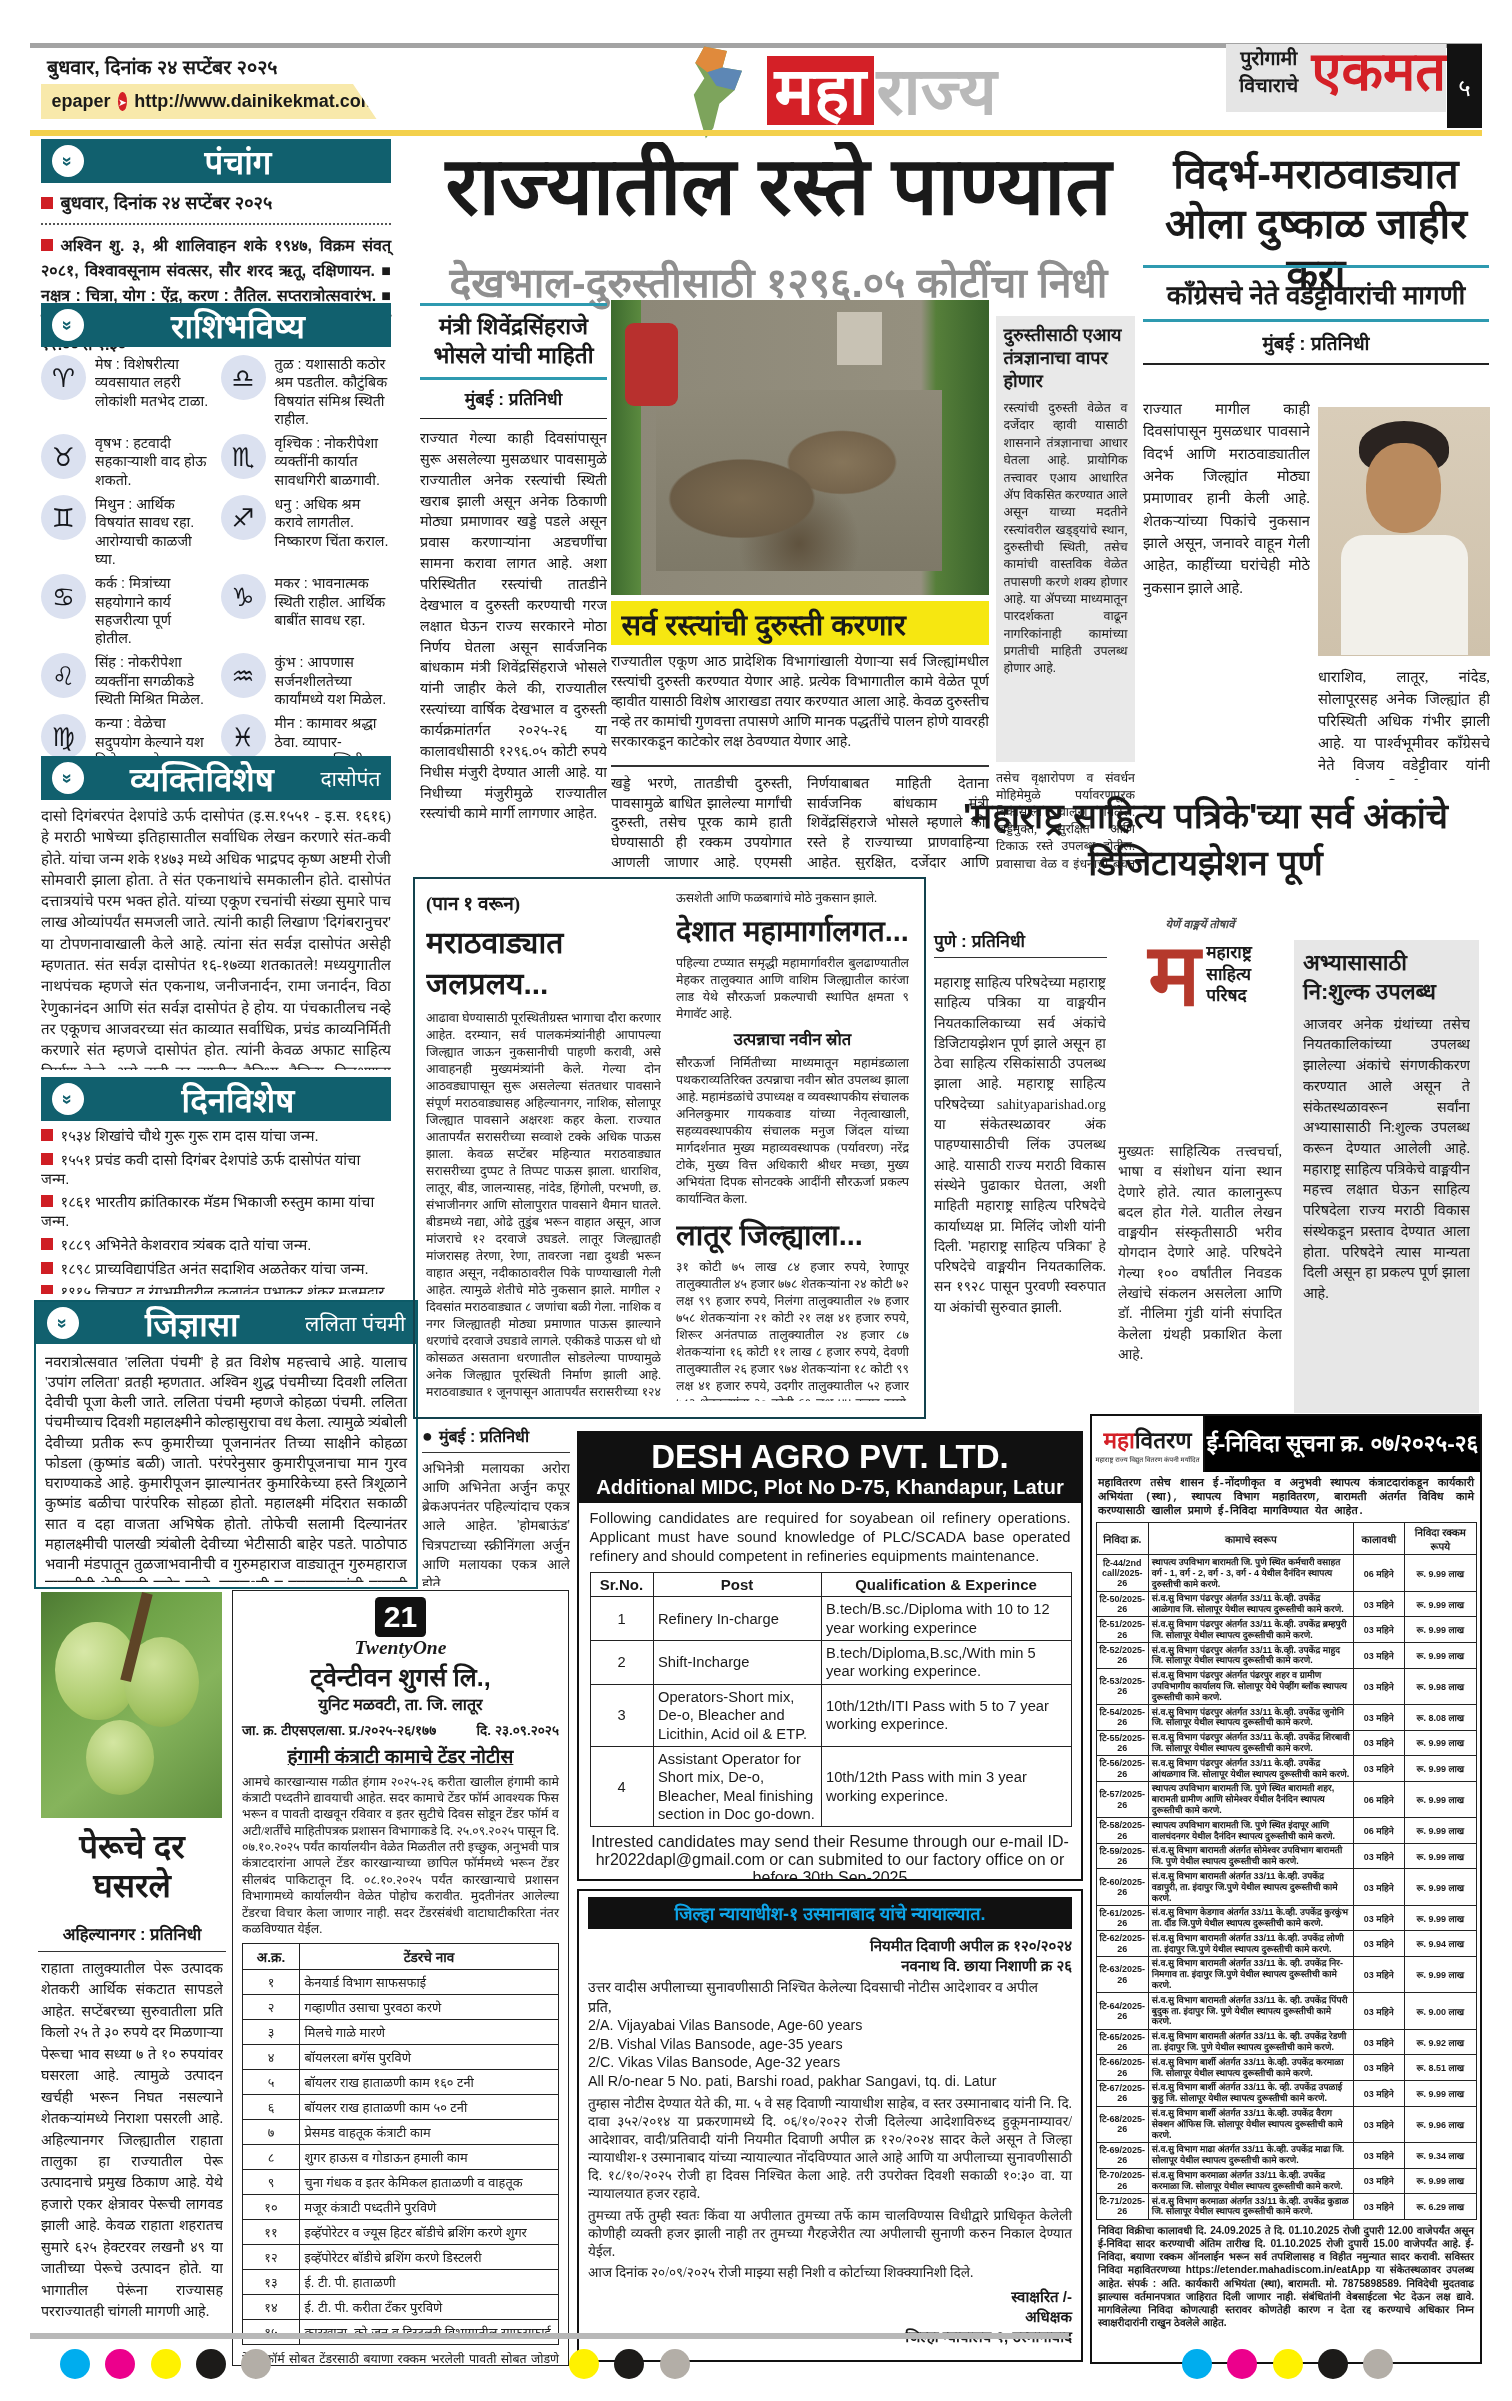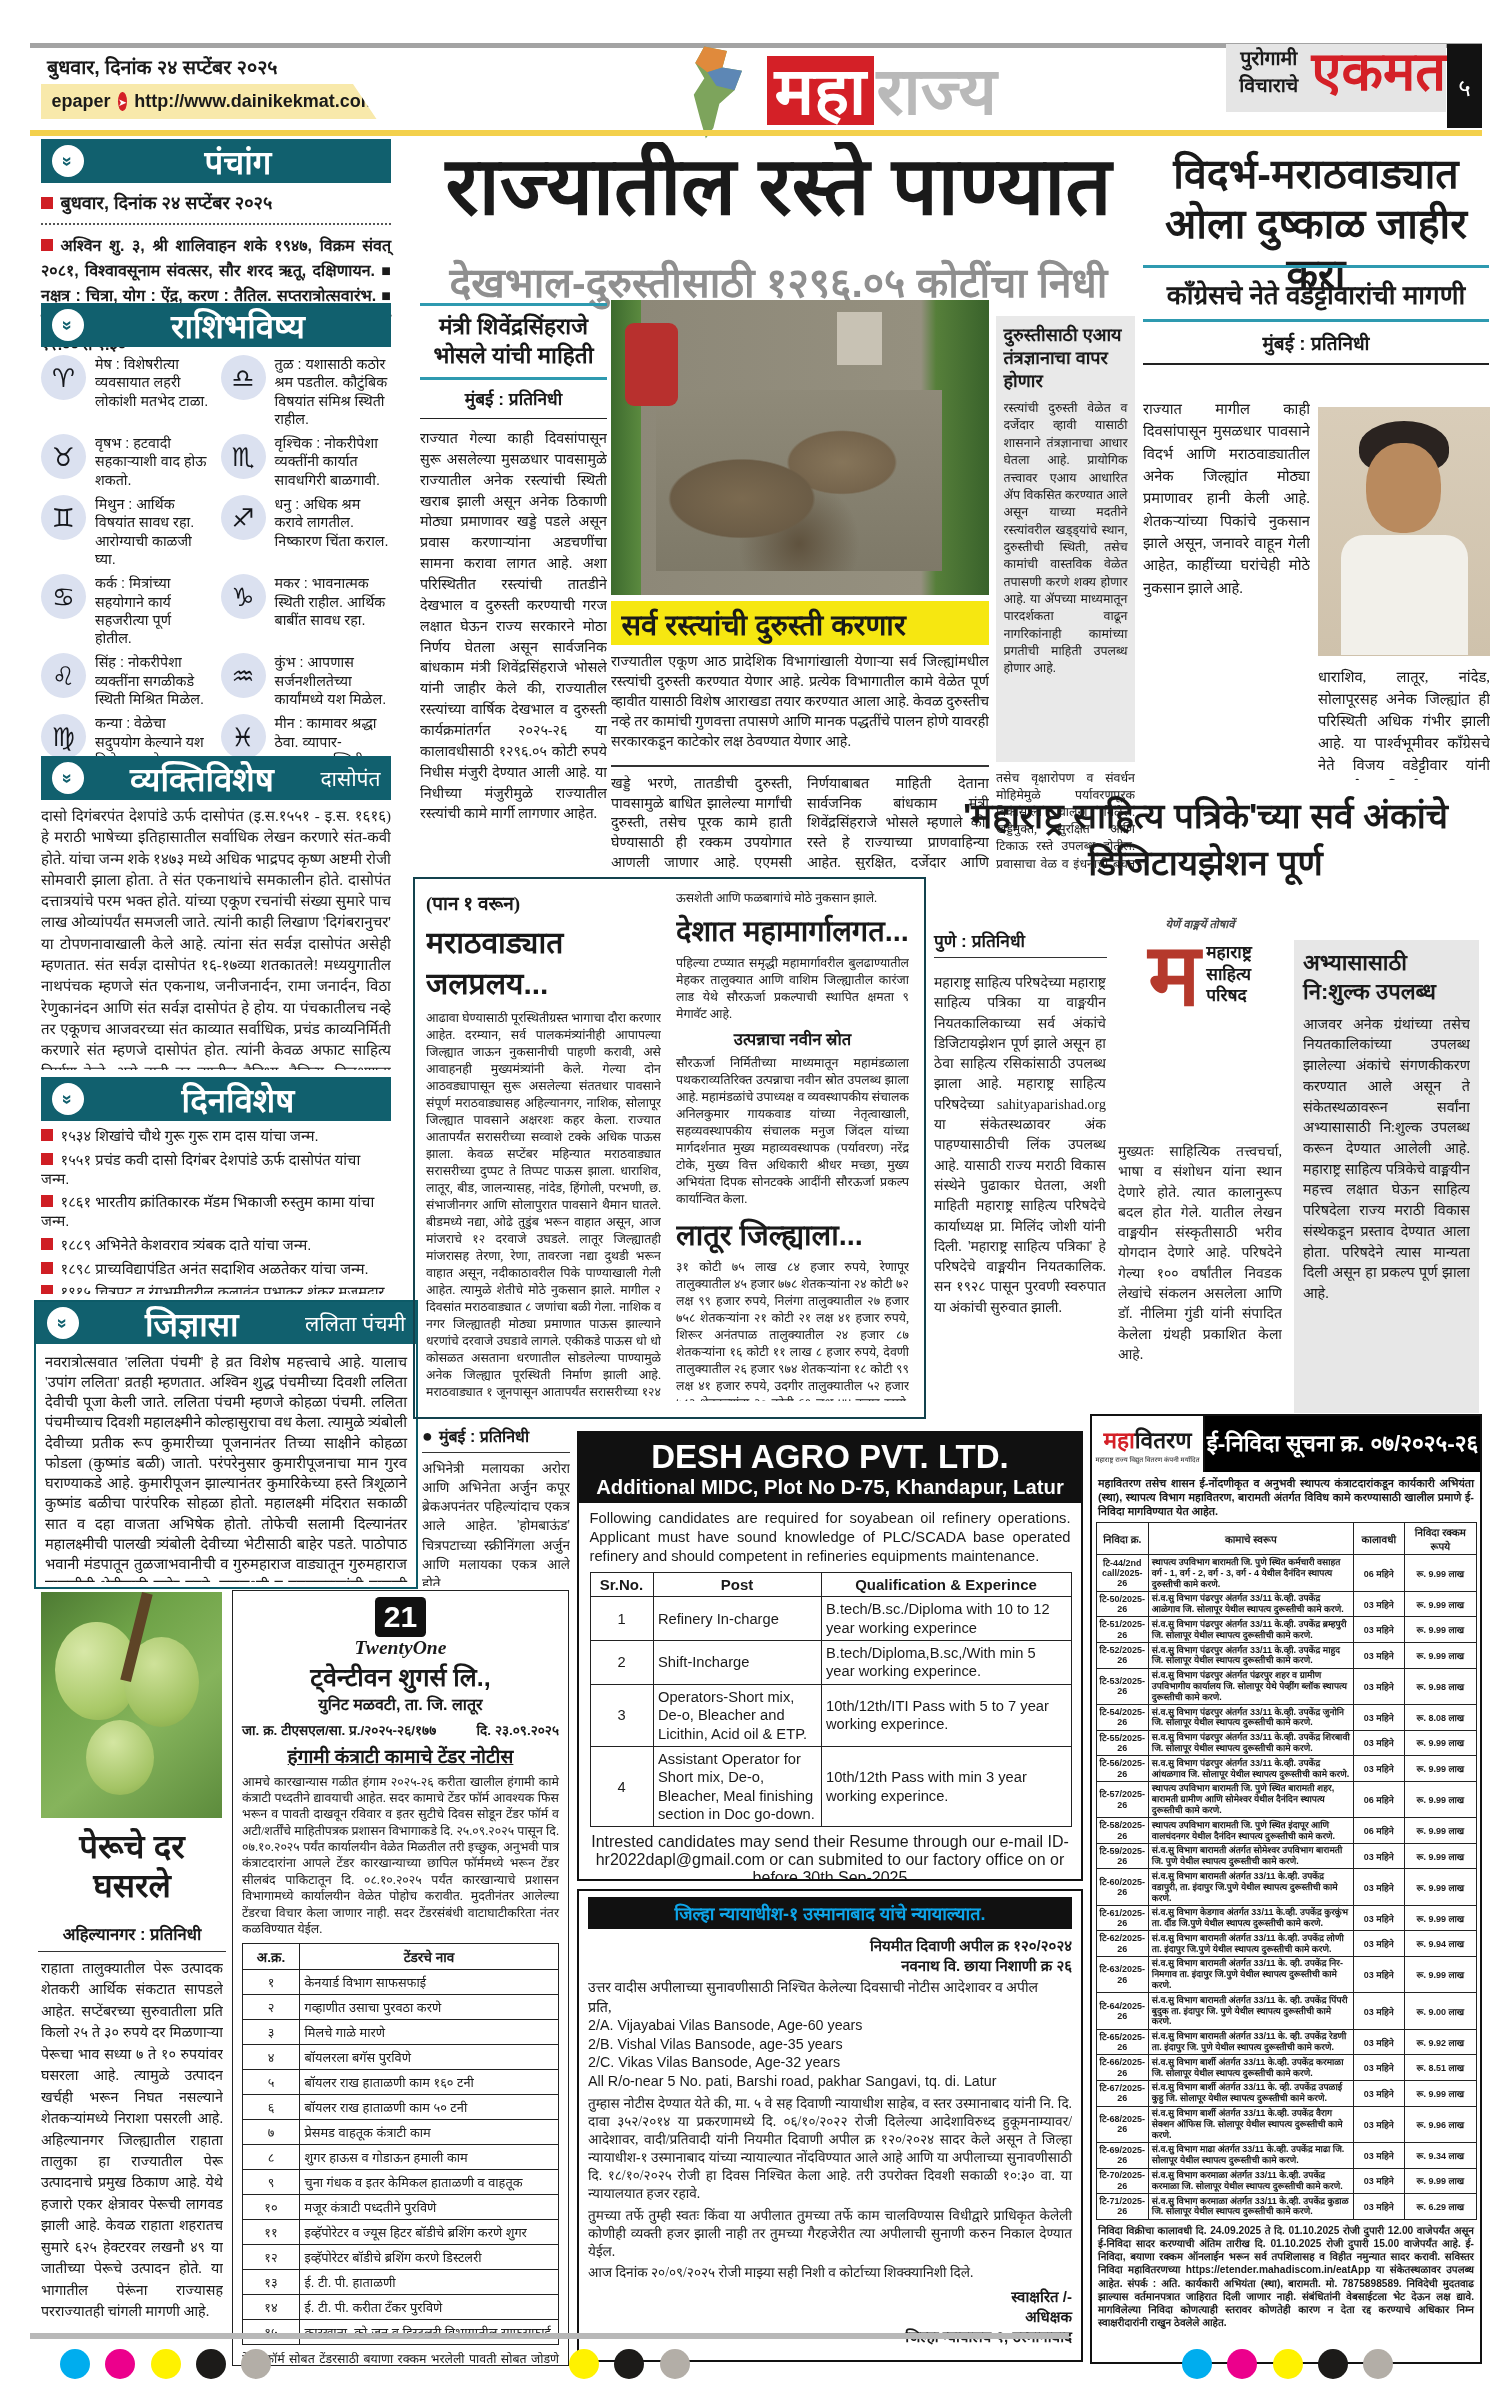--- a/index.html
+++ b/index.html
@@ -444,21 +444,21 @@
   </div>
 
   <div class="a of" style="left:1090px;top:1414px;width:392px;height:950px;border:2.3px solid #111;box-sizing:border-box;">
     <div style="display:flex;height:56px;">
       <div class="c" style="width:111px;border-right:2.3px solid #111;display:flex;flex-direction:column;justify-content:center;">
         <div style="font-size:22.6px;font-weight:bold;"><span style="color:#d42027;">महा</span><span>वितरण</span></div>
         <div style="font-size:6.8px;">महाराष्ट्र राज्य विद्युत वितरण कंपनी मर्यादित</div>
       </div>
       <div class="b c" style="flex:1;background:#000;color:#fff;font-size:22.6px;display:flex;align-items:center;justify-content:center;line-height:1.1;">ई-निविदा सूचना क्र. ०७/२०२५-२६</div>
     </div>
-    <div class="b j" style="font-size:11px;line-height:1.3;padding:3.8px 6px;">महावितरण तसेच शासन ई-नोंदणीकृत व अनुभवी स्थापत्य कंत्राटदारांकडून कार्यकारी अभियंता (स्था), स्थापत्य विभाग महावितरण, बारामती अंतर्गत विविध कामे करण्यासाठी खालील प्रमाणे ई-निविदा मागविण्यात येत आहेत.</div>
+    <div class="b j" style="font-size:11px;line-height:1.3;padding:3.8px 6px;font-family:Liberation Mono, monospace;">महावितरण तसेच शासन ई-नोंदणीकृत व अनुभवी स्थापत्य कंत्राटदारांकडून कार्यकारी अभियंता (स्था), स्थापत्य विभाग महावितरण, बारामती अंतर्गत विविध कामे करण्यासाठी खालील प्रमाणे ई-निविदा मागविण्यात येत आहेत.</div>
     <table style="width:381px;margin:0 3.8px;">
       <thead>
         <tr class="trow">
           <td class="b c" style="width:48px;font-size:10.2px;padding:1.5px;">निविदा क्र.</td>
           <td class="b c" style="font-size:10.2px;padding:1.5px;">कामाचे स्वरूप</td>
           <td class="b c" style="width:47px;font-size:10.2px;padding:1.5px;">कालावधी</td>
           <td class="b c" style="width:68px;font-size:10.2px;padding:1.5px;">निविदा रक्कम रूपये</td>
         </tr>
       </thead>
       <tbody>

